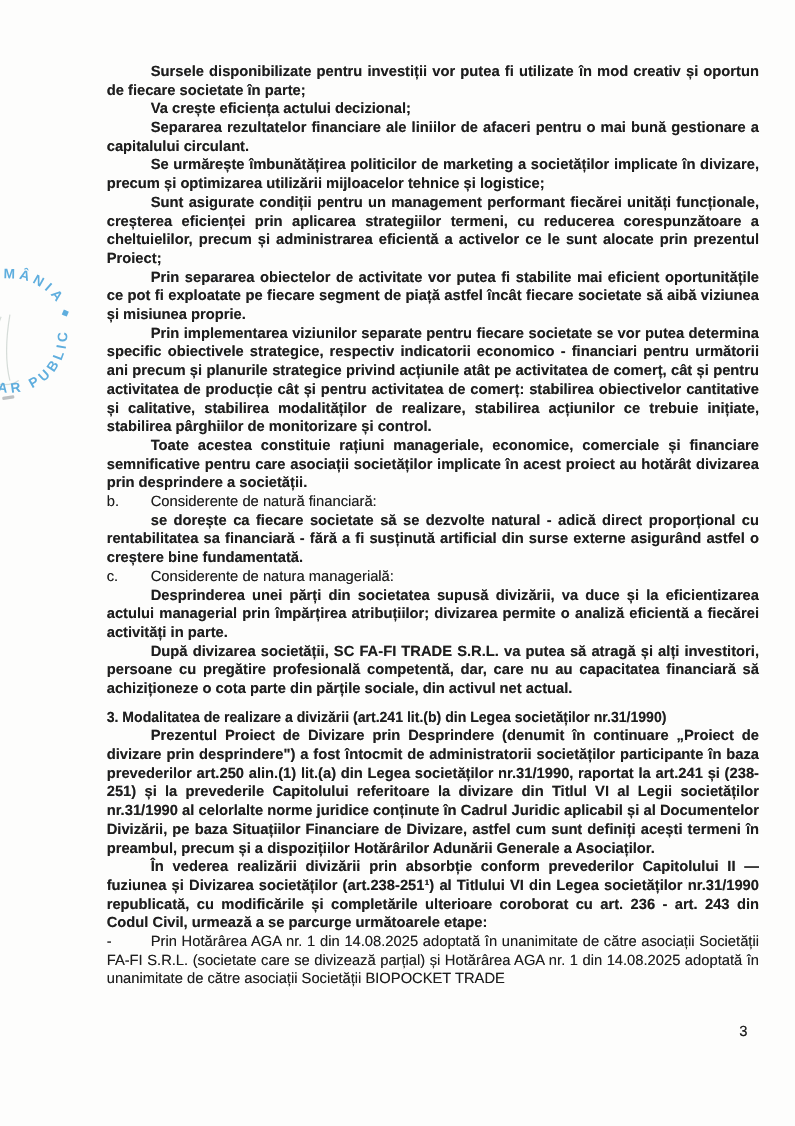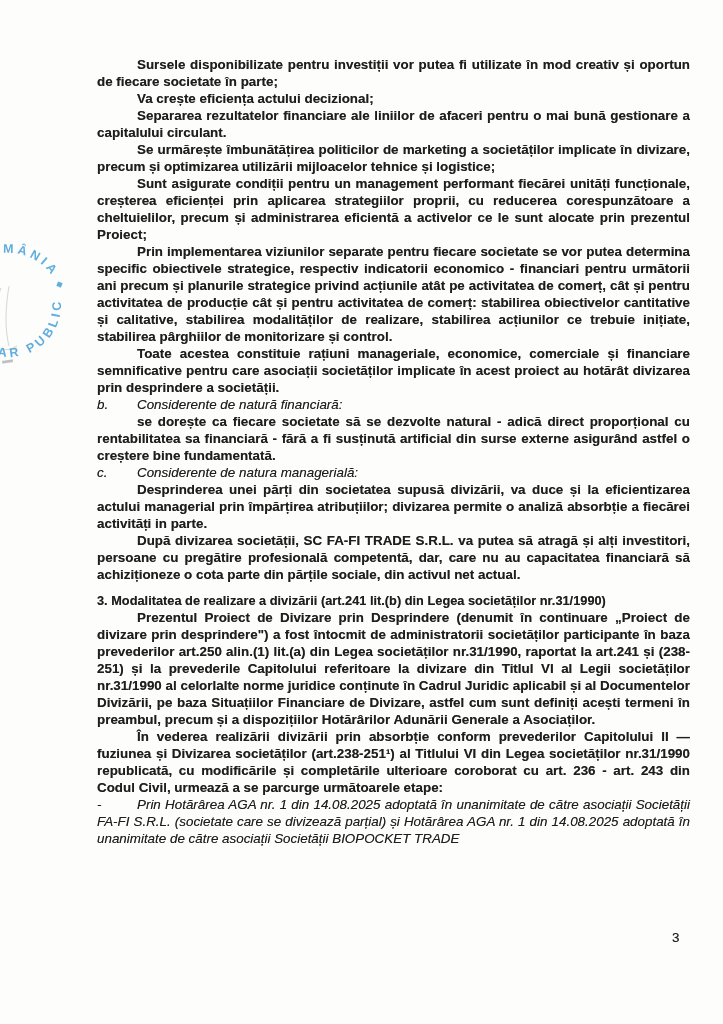--- a/index.html
+++ b/index.html
@@ -18,21 +18,21 @@
     left: 97px;
     top: 56px;
     width: 593px;
     font-size: 13.4px;
     line-height: 17px;
     text-align: justify;
     text-shadow: 0 0 0.4px rgba(25,25,25,0.55);
   }
   .text-block p, .text-block div { margin: 0; }
   .indent { text-indent: 40px; font-weight: bold; }
-  .item { text-indent: 0; font-style: italic; }
+  .item { text-indent: 0; }
   .item .label { display: inline-block; width: 40px; text-indent: 0; }
   .heading {
     font-weight: 700;
     white-space: nowrap;
     transform: scaleX(0.955);
     transform-origin: left center;
     margin-top: 9px !important;
     text-align: left;
   }
   .page-number {
@@ -98,27 +98,28 @@
     </svg>
   </div>
 
   <div class="scan-mark"></div>
 
   <main class="text-block">
       <p class="indent"><span>Sursele disponibilizate pentru investiții vor putea fi utilizate în mod creativ și oportun de fiecare societate în parte;</span></p>
       <p class="indent"><span>Va crește eficiența actului decizional;</span></p>
       <p class="indent"><span>Separarea rezultatelor financiare ale liniilor de afaceri pentru o mai bună gestionare a capitalului circulant.</span></p>
       <p class="indent"><span>Se urmărește îmbunătățirea politicilor de marketing a societăților implicate în divizare, precum și optimizarea utilizării mijloacelor tehnice și logistice;</span></p>
-      <p class="indent"><span>Sunt asigurate condiții pentru un management performant fiecărei unități funcționale, creșterea eficienței prin aplicarea strategiilor proprii, cu reducerea corespunzătoare a cheltuielilor, precum și administrarea eficientă a activelor ce le sunt alocate prin prezentul Proiect;</span></p>
+      <p class="indent"><span>Sunt asigurate condiții pentru un management performant fiecărei unități funcționale, creșterea eficienței prin aplicarea strategiilor termeni, cu reducerea corespunzătoare a cheltuielilor, precum și administrarea eficientă a activelor ce le sunt alocate prin prezentul Proiect;</span></p>
+      <p class="indent"><span>Prin separarea obiectelor de activitate vor putea fi stabilite mai eficient oportunitățile ce pot fi exploatate pe fiecare segment de piață astfel încât fiecare societate să aibă viziunea și misiunea proprie.</span></p>
       <p class="indent"><span>Prin implementarea viziunilor separate pentru fiecare societate se vor putea determina specific obiectivele strategice, respectiv indicatorii economico - financiari pentru următorii ani precum și planurile strategice privind acțiunile atât pe activitatea de comerț, cât și pentru activitatea de producție cât și pentru activitatea de comerț: stabilirea obiectivelor cantitative și calitative, stabilirea modalităților de realizare, stabilirea acțiunilor ce trebuie inițiate, stabilirea pârghiilor de monitorizare și control.</span></p>
       <p class="indent"><span>Toate acestea constituie rațiuni manageriale, economice, comerciale și financiare semnificative pentru care asociații societăților implicate în acest proiect au hotărât divizarea prin desprindere a societății.</span></p>
       <p class="item"><span class="label">b.</span><span>Considerente de natură financiară:</span></p>
       <p class="indent"><span>se dorește ca fiecare societate să se dezvolte natural - adică direct proporțional cu rentabilitatea sa financiară - fără a fi susținută artificial din surse externe asigurând astfel o creștere bine fundamentată.</span></p>
       <p class="item"><span class="label">c.</span><span>Considerente de natura managerială:</span></p>
-      <p class="indent"><span>Desprinderea unei părți din societatea supusă divizării, va duce și la eficientizarea actului managerial prin împărțirea atribuțiilor; divizarea permite o analiză absorbție a fiecărei activități in parte.</span></p>
+      <p class="indent"><span>Desprinderea unei părți din societatea supusă divizării, va duce și la eficientizarea actului managerial prin împărțirea atribuțiilor; divizarea permite o analiză eficientă a fiecărei activități in parte.</span></p>
       <p class="indent"><span>După divizarea societății, SC FA-FI TRADE S.R.L. va putea să atragă și alți investitori, persoane cu pregătire profesională competentă, dar, care nu au capacitatea financiară să achiziționeze o cota parte din părțile sociale, din activul net actual.</span></p>
       <div class="heading"><span>3. Modalitatea de realizare a divizării (art.241 lit.(b) din Legea societăților nr.31/1990)</span></div>
       <p class="indent"><span>Prezentul Proiect de Divizare prin Desprindere (denumit în continuare „Proiect de divizare prin desprindere") a fost întocmit de administratorii societăților participante în baza prevederilor art.250 alin.(1) lit.(a) din Legea societăților nr.31/1990, raportat la art.241 și (238-251) și la prevederile Capitolului referitoare la divizare din Titlul VI al Legii societăților nr.31/1990 al celorlalte norme juridice conținute în Cadrul Juridic aplicabil și al Documentelor Divizării, pe baza Situațiilor Financiare de Divizare, astfel cum sunt definiți acești termeni în preambul, precum și a dispozițiilor Hotărârilor Adunării Generale a Asociaților.</span></p>
       <p class="indent"><span>În vederea realizării divizării prin absorbție conform prevederilor Capitolului II — fuziunea și Divizarea societăților (art.238-251¹) al Titlului VI din Legea societăților nr.31/1990 republicată, cu modificările și completările ulterioare coroborat cu art. 236 - art. 243 din Codul Civil, urmează a se parcurge următoarele etape:</span></p>
       <p class="item"><span class="label">-</span><span>Prin Hotărârea AGA nr. 1 din 14.08.2025 adoptată în unanimitate de către asociații Societății FA-FI S.R.L. (societate care se divizează parțial) și Hotărârea AGA nr. 1 din 14.08.2025 adoptată în unanimitate de către asociații Societății BIOPOCKET TRADE</span></p>
     </main>
 
   <div class="page-number">3</div>
 
 </div>

